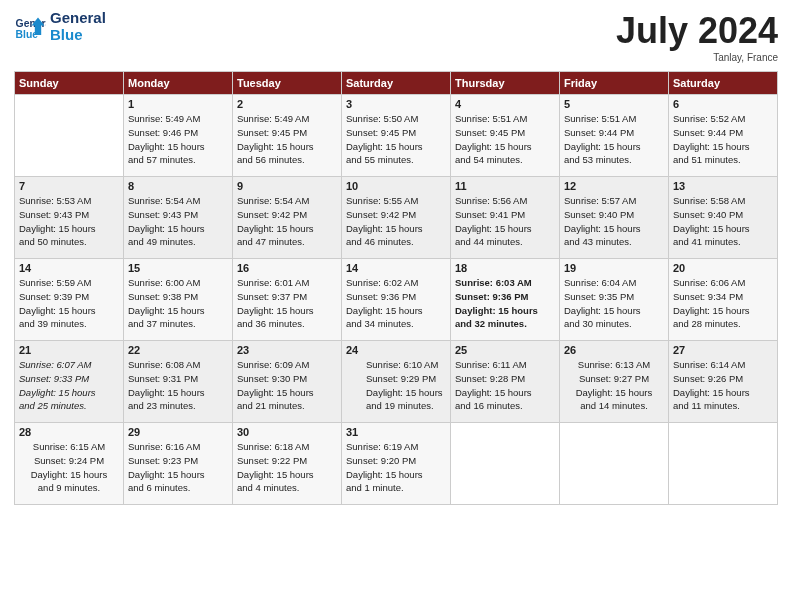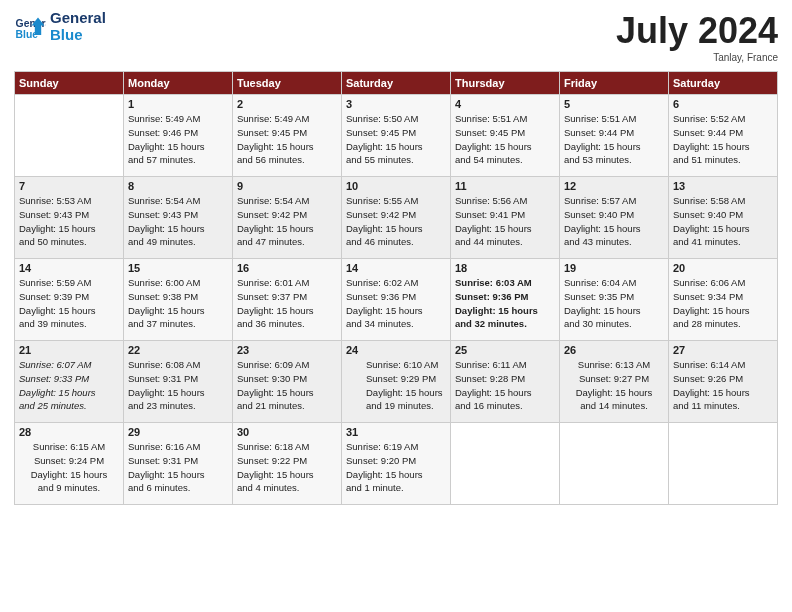--- a/index.html
+++ b/index.html
@@ -321,21 +321,21 @@
           <td>
             <div class="day-num">28</div>
             <div class="cell-info" style="white-space: pre-line; text-align: center;">Sunrise: 6:15 AM
 Sunset: 9:24 PM
 Daylight: 15 hours
 and 9 minutes.</div>
           </td>
           <td>
             <div class="day-num">29</div>
             <div class="cell-info" style="white-space: pre-line;">Sunrise: 6:16 AM
-Sunset: 9:31 PM
+Sunset: 9:23 PM
 Daylight: 15 hours
 and 6 minutes.</div>
           </td>
           <td>
             <div class="day-num">30</div>
             <div class="cell-info" style="white-space: pre-line;">Sunrise: 6:18 AM
 Sunset: 9:22 PM
 Daylight: 15 hours
 and 4 minutes.</div>
           </td>

